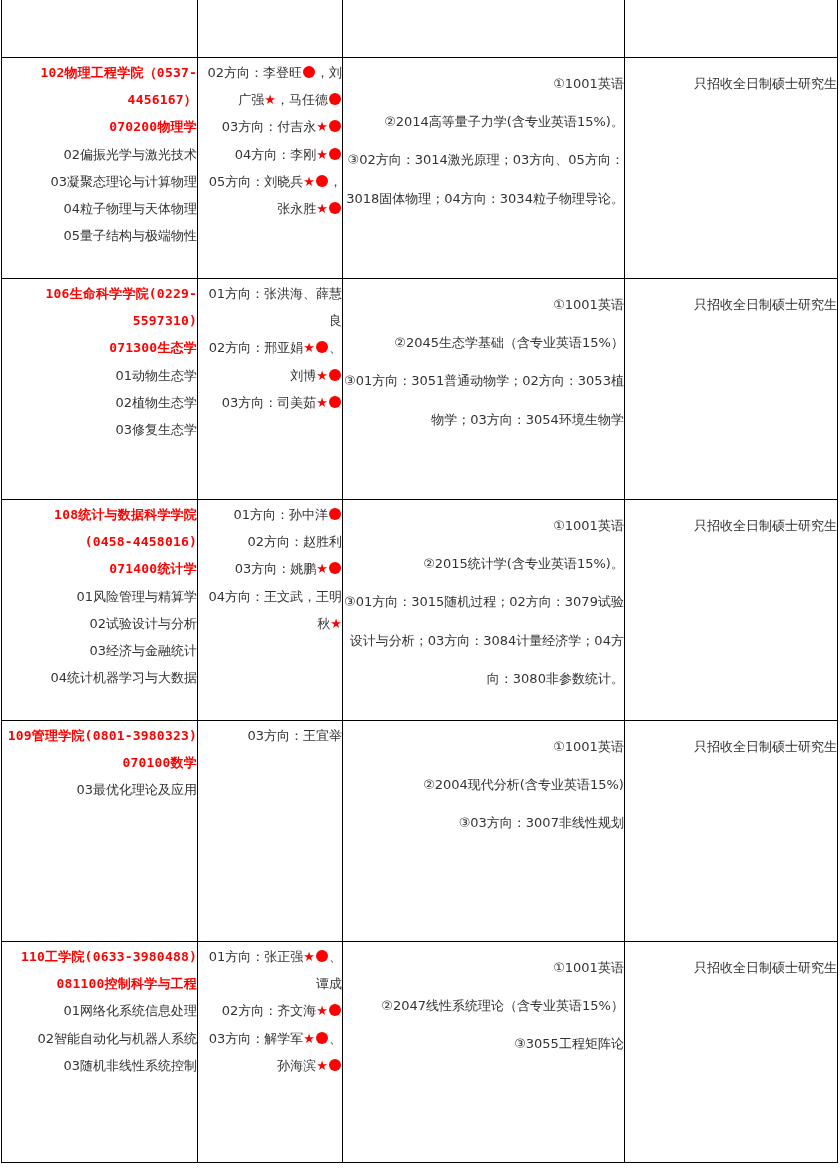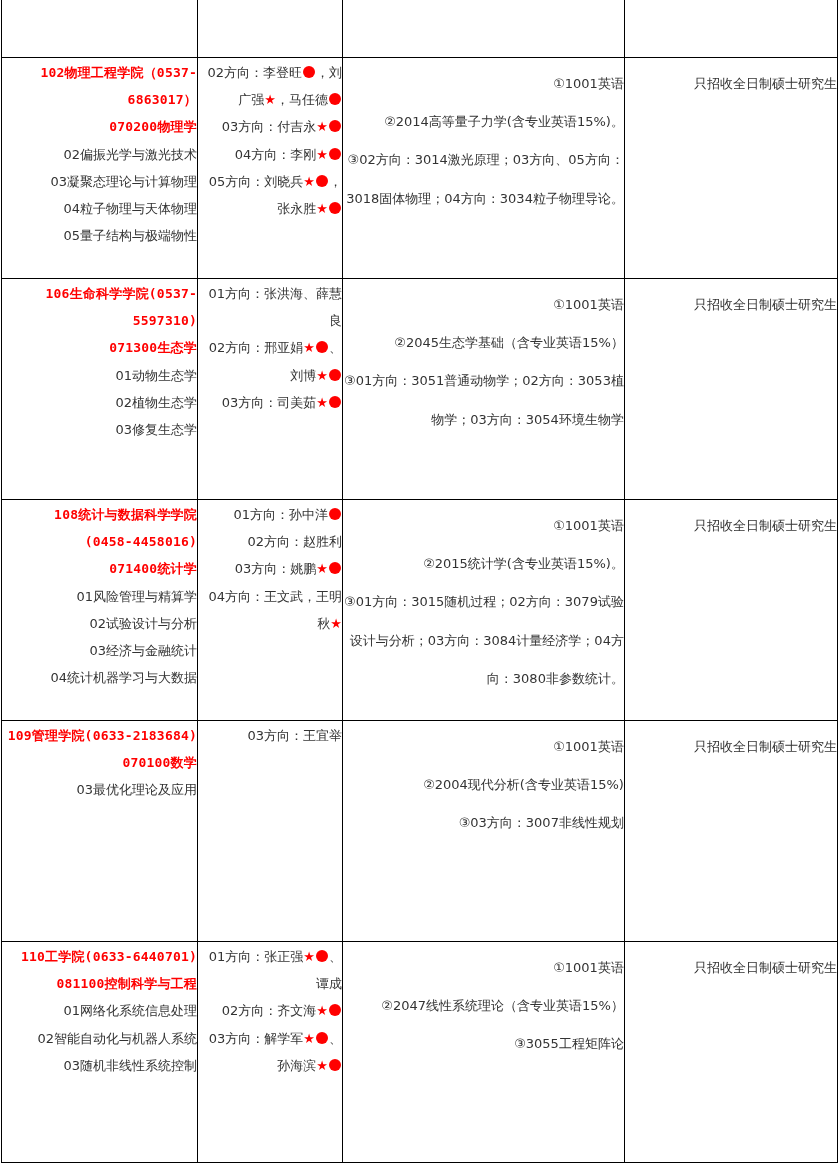--- a/index.html
+++ b/index.html
@@ -32,21 +32,21 @@
       <td></td>
       <td></td>
       <td></td>
       <td></td>
     </tr>
 
   <tr class="row">
     <td class="c1">
           <div class="cell slot-college">
             <div class="line red">102物理工程学院（0537-</div>
-            <div class="line red">6863017）</div>
+            <div class="line red">4456167）</div>
             <div class="line red">070200物理学</div>
             <div class="line">02偏振光学与激光技术</div>
             <div class="line">03凝聚态理论与计算物理</div>
             <div class="line">04粒子物理与天体物理</div>
             <div class="line">05量子结构与极端物性</div>
           </div>
         </td>
     <td class="c2">
           <div class="cell slot-sup">
             <div class="line"><span>02方向：李登旺</span><span class="dot"></span><span>，刘</span></div>
@@ -68,21 +68,21 @@
     <td class="c4">
           <div class="cell slot-note">
             <div class="line">只招收全日制硕士研究生</div>
           </div>
         </td>
   </tr>
 
   <tr class="row">
     <td class="c1">
           <div class="cell slot-college">
-            <div class="line red">106生命科学学院(0537-</div>
+            <div class="line red">106生命科学学院(0229-</div>
             <div class="line red">5597310)</div>
             <div class="line red">071300生态学</div>
             <div class="line">01动物生态学</div>
             <div class="line">02植物生态学</div>
             <div class="line">03修复生态学</div>
           </div>
         </td>
     <td class="c2">
           <div class="cell slot-sup">
             <div class="line"><span>01方向：张洪海、薛慧</span></div>
@@ -140,21 +140,21 @@
     <td class="c4">
           <div class="cell slot-note">
             <div class="line">只招收全日制硕士研究生</div>
           </div>
         </td>
   </tr>
 
   <tr class="row">
     <td class="c1">
           <div class="cell slot-college">
-            <div class="line red">109管理学院(0633-2183684)</div>
+            <div class="line red">109管理学院(0801-3980323)</div>
             <div class="line red">070100数学</div>
             <div class="line">03最优化理论及应用</div>
           </div>
         </td>
     <td class="c2">
           <div class="cell slot-sup">
             <div class="line"><span>03方向：王宜举</span></div>
           </div>
         </td>
     <td class="c3">
@@ -167,21 +167,21 @@
     <td class="c4">
           <div class="cell slot-note">
             <div class="line">只招收全日制硕士研究生</div>
           </div>
         </td>
   </tr>
 
   <tr class="row">
     <td class="c1">
           <div class="cell slot-college">
-            <div class="line red">110工学院(0633-6440701)</div>
+            <div class="line red">110工学院(0633-3980488)</div>
             <div class="line red">081100控制科学与工程</div>
             <div class="line">01网络化系统信息处理</div>
             <div class="line">02智能自动化与机器人系统</div>
             <div class="line">03随机非线性系统控制</div>
           </div>
         </td>
     <td class="c2">
           <div class="cell slot-sup">
             <div class="line"><span>01方向：张正强</span><span class="star">★</span><span class="dot"></span><span>、</span></div>
             <div class="line"><span>谭成</span></div>

